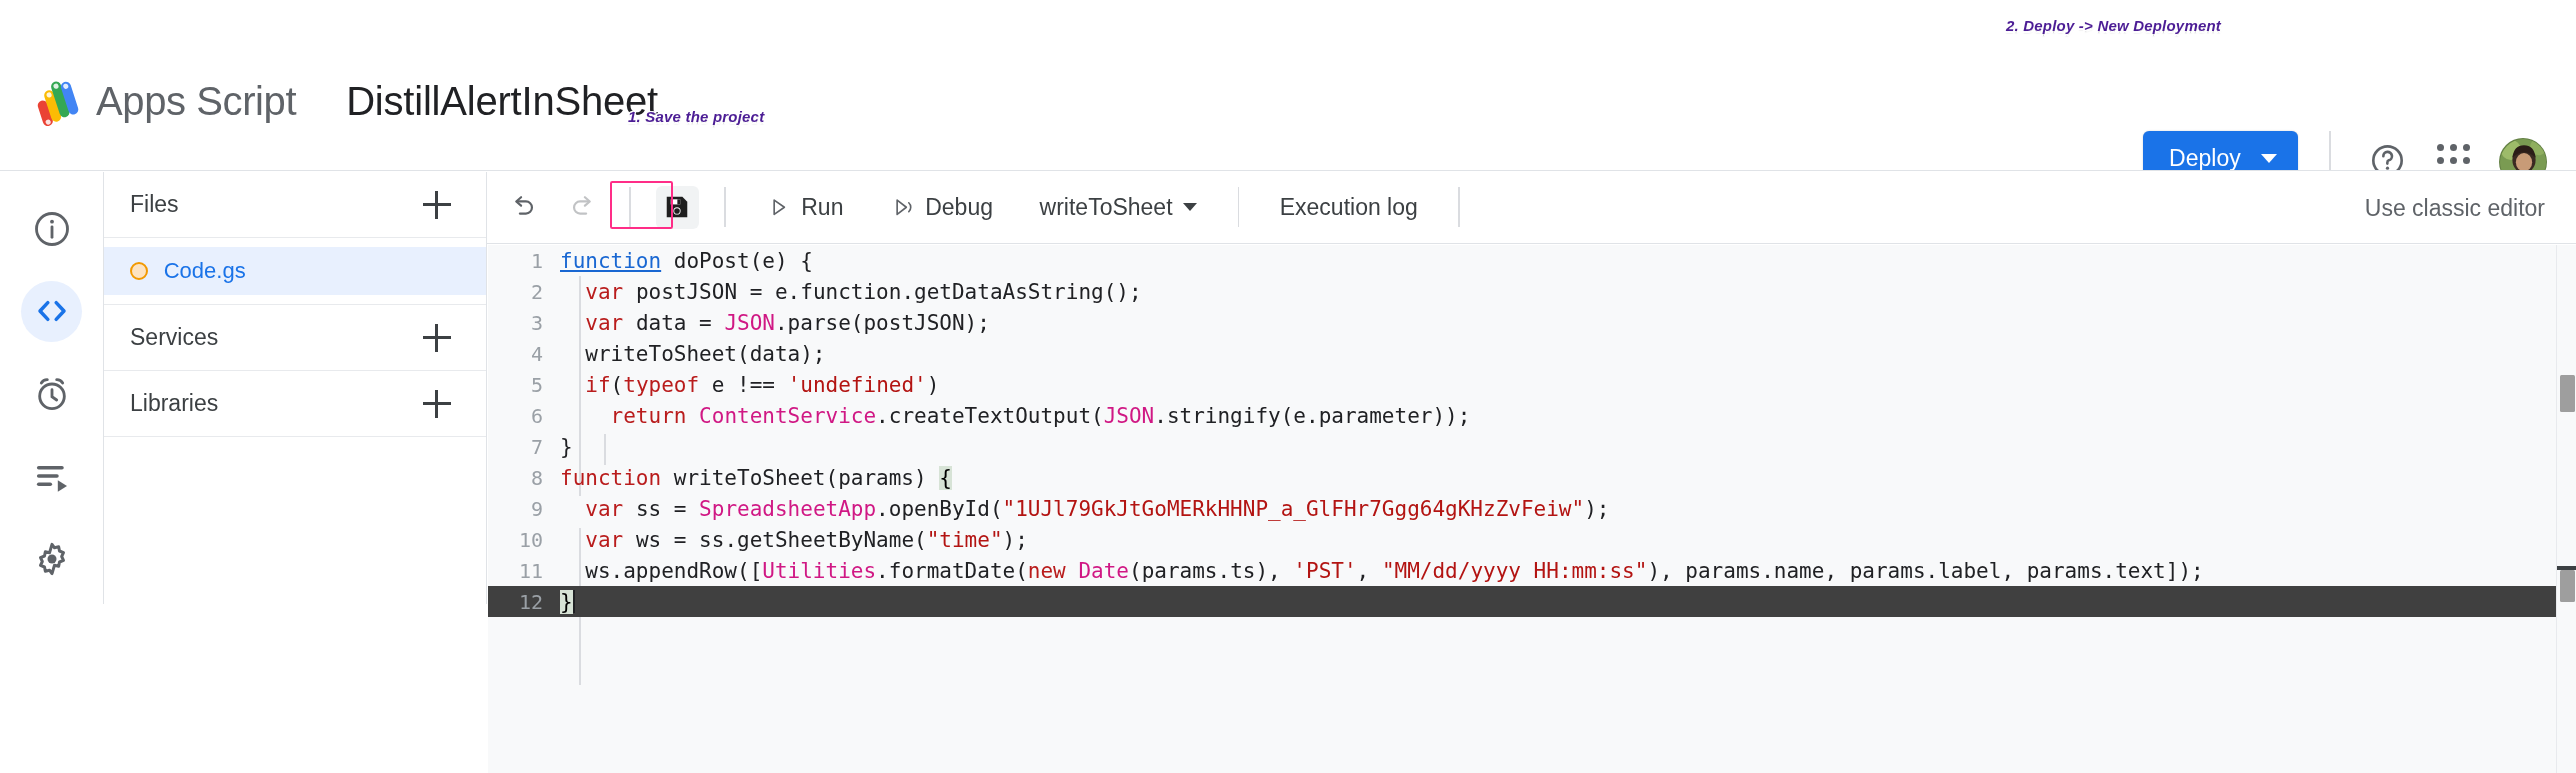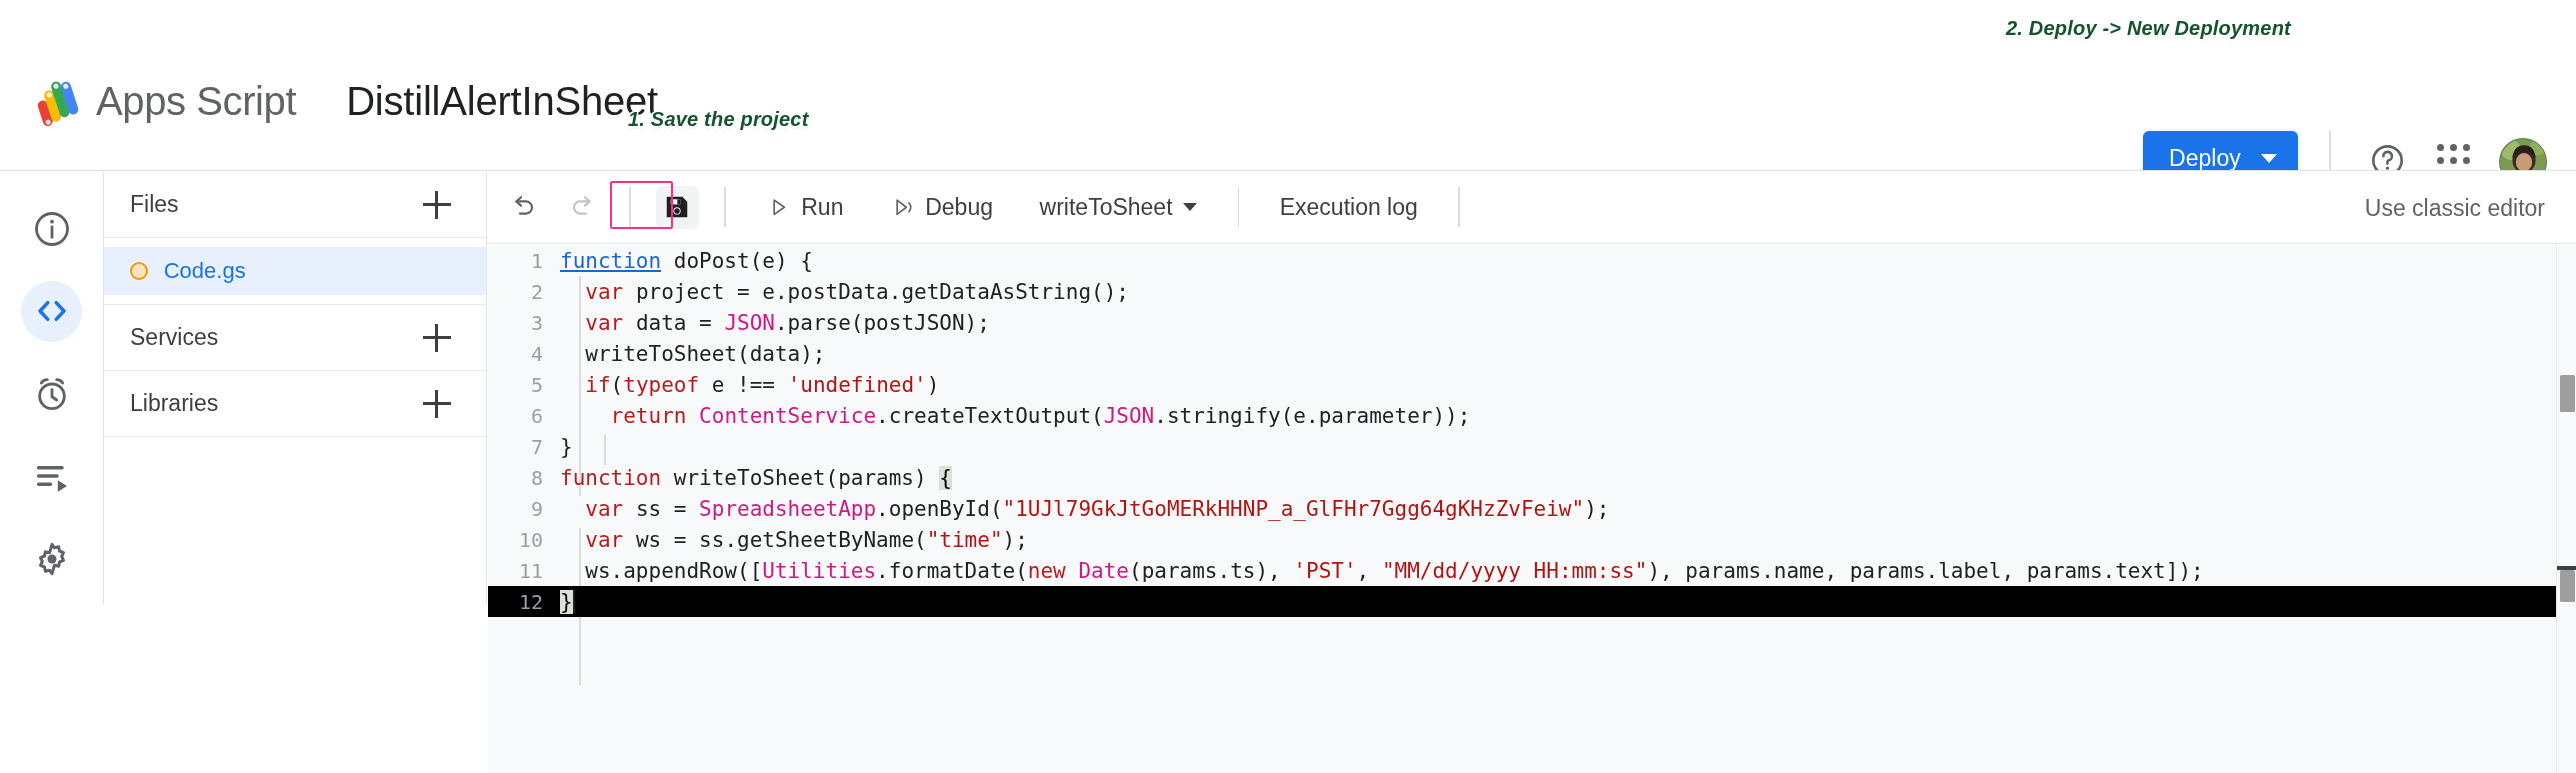--- a/index.html
+++ b/index.html
@@ -57,22 +57,22 @@
     width: 48px; height: 48px; border-radius: 50%; margin-left: 20px;
     overflow: hidden; position: relative; background: #6c8b4a; cursor:pointer;
     border: 0.8px solid rgba(0,0,0,.08);
   }
 
   
   .annot {
     position: absolute;
     font-family: "Liberation Sans", sans-serif;
     font-weight: bold; font-style: italic;
-    color: #14532d;
-    font-size: 20px;
+    color: #4c1d95;
+    font-size: 15px;
     letter-spacing: 0.2px;
     white-space: nowrap;
     text-shadow:
       -1.5px -1.5px 0 #fff, 1.5px -1.5px 0 #fff, -1.5px 1.5px 0 #fff, 1.5px 1.5px 0 #fff,
       0 2.3px 1.5px rgba(0,0,0,.25);
   }
   #annot-save { left: 628px; top: 76px; margin-top: 32px; }
   #annot-deploy { left: 2006px; top: 17px; }
 
   .annot-box {
@@ -175,21 +175,21 @@
   .gutter {
     width: 72px; text-align: right; padding-right: 17px;
     color: #9aa0a6; font-family: "DejaVu Sans Mono", monospace; font-size: 20px;
     flex: 0 0 72px;
   }
   .codetext { color: #202124; }
   .k-blue { color: #b91c1c; }
   .k-func { color: #1967d2; text-decoration: underline; }
   .k-str { color: #b31412; }
   .k-type { color: #d01884; }
-  .cursor-line { background: #000000; }
+  .cursor-line { background: #404040; }
   .bracket-hl { background: #d7e3d6; }
   .cursor-bar {
     display: inline-block; width: 2.3px; height: 23px; background: #202124;
     vertical-align: -4.6px;
   }
   .indent-guide {
     position: absolute; width: 1.5px; background: #dadce0;
   }
 
   
@@ -388,21 +388,21 @@
       <span class="plus"></span>
     </div>
   </div>
 
   <div class="editor">
     <div class="indent-guide" style="left:91px; top:31px; height:220px;"></div>
     <div class="indent-guide" style="left:116px; top:189px; height:31px;"></div>
     <div class="indent-guide" style="left:91px; top:283px; height:157px;"></div>
     <div class="editor-inner" id="code-lines">
         <div class="code-row"><span class="gutter">1</span><span><span class="k-func">function</span><span class="codetext"> doPost(e) {</span></span></div>
-        <div class="code-row"><span class="gutter">2</span><span><span class="codetext">  </span><span class="k-blue">var</span><span class="codetext"> project = e.postData.getDataAsString();</span></span></div>
+        <div class="code-row"><span class="gutter">2</span><span><span class="codetext">  </span><span class="k-blue">var</span><span class="codetext"> postJSON = e.function.getDataAsString();</span></span></div>
         <div class="code-row"><span class="gutter">3</span><span><span class="codetext">  </span><span class="k-blue">var</span><span class="codetext"> data = </span><span class="k-type">JSON</span><span class="codetext">.parse(postJSON);</span></span></div>
         <div class="code-row"><span class="gutter">4</span><span><span class="codetext">  writeToSheet(data);</span></span></div>
         <div class="code-row"><span class="gutter">5</span><span><span class="codetext">  </span><span class="k-blue">if</span><span class="codetext">(</span><span class="k-blue">typeof</span><span class="codetext"> e !== </span><span class="k-str">'undefined'</span><span class="codetext">)</span></span></div>
         <div class="code-row"><span class="gutter">6</span><span><span class="codetext">    </span><span class="k-blue">return</span><span class="codetext"> </span><span class="k-type">ContentService</span><span class="codetext">.createTextOutput(</span><span class="k-type">JSON</span><span class="codetext">.stringify(e.parameter));</span></span></div>
         <div class="code-row"><span class="gutter">7</span><span><span class="codetext">}</span></span></div>
         <div class="code-row"><span class="gutter">8</span><span><span class="k-blue">function</span><span class="codetext"> writeToSheet(params) </span><span class="bracket-hl">{</span></span></div>
         <div class="code-row"><span class="gutter">9</span><span><span class="codetext">  </span><span class="k-blue">var</span><span class="codetext"> ss = </span><span class="k-type">SpreadsheetApp</span><span class="codetext">.openById(</span><span class="k-str">"1UJl79GkJtGoMERkHHNP_a_GlFHr7Ggg64gKHzZvFeiw"</span><span class="codetext">);</span></span></div>
         <div class="code-row"><span class="gutter">10</span><span><span class="codetext">  </span><span class="k-blue">var</span><span class="codetext"> ws = ss.getSheetByName(</span><span class="k-str">"time"</span><span class="codetext">);</span></span></div>
         <div class="code-row"><span class="gutter">11</span><span><span class="codetext">  ws.appendRow([</span><span class="k-type">Utilities</span><span class="codetext">.formatDate(</span><span class="k-blue">new</span><span class="codetext"> </span><span class="k-type">Date</span><span class="codetext">(params.ts), </span><span class="k-str">'PST'</span><span class="codetext">, </span><span class="k-str">"MM/dd/yyyy HH:mm:ss"</span><span class="codetext">), params.name, params.label, params.text]);</span></span></div>
         <div class="code-row cursor-line"><span class="gutter">12</span><span><span class="bracket-hl">}</span><span class="cursor-bar"></span></span></div>

